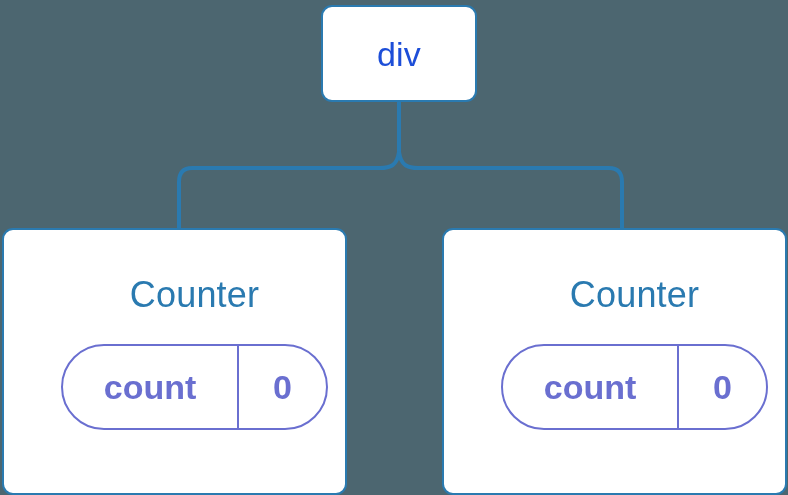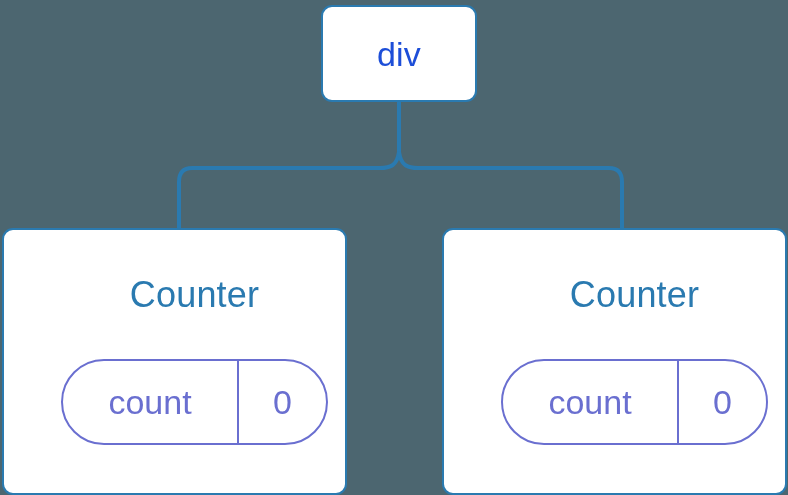--- a/index.html
+++ b/index.html
@@ -79,29 +79,30 @@
   .node-label-child {
     color: #2a7ab0;
     font-size: 36px;
     line-height: 1;
     letter-spacing: 0.2px;
     user-select: none;
   }
 
   
   .state-pill {
-    margin-top: 46px;
+    margin-top: 31px;
     width: 267px;
     height: 86px;
     border: 2px solid #6a6fd0;
     border-radius: 43px;
     box-sizing: border-box;
     display: flex;
     align-items: stretch;
     overflow: hidden;
+    font-weight: bold;
   }
   .pill-key,
   .pill-value {
     display: flex;
     align-items: center;
     justify-content: center;
     color: #6a6fd0;
     font-size: 34px;
     line-height: 1;
     user-select: none;

